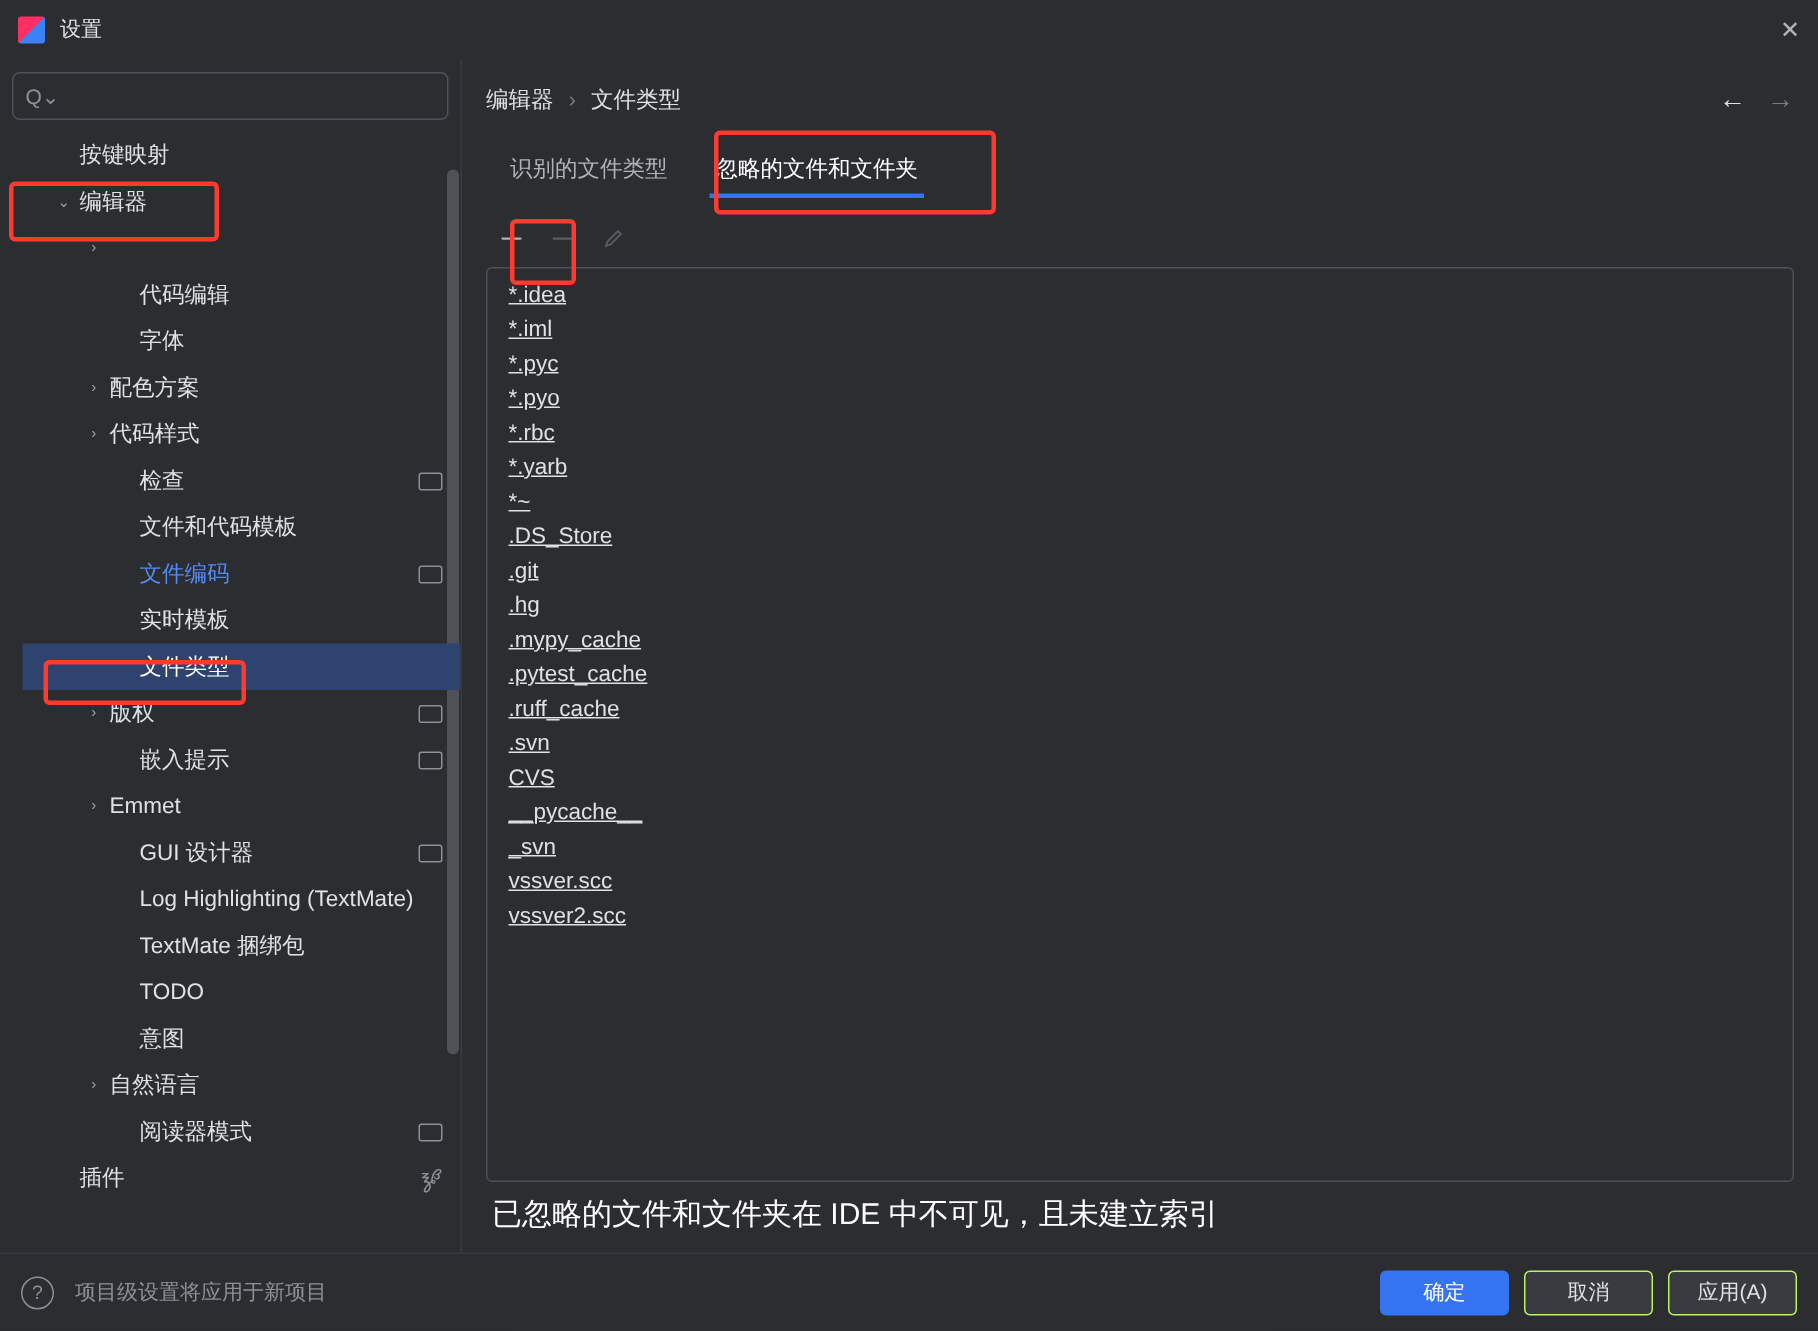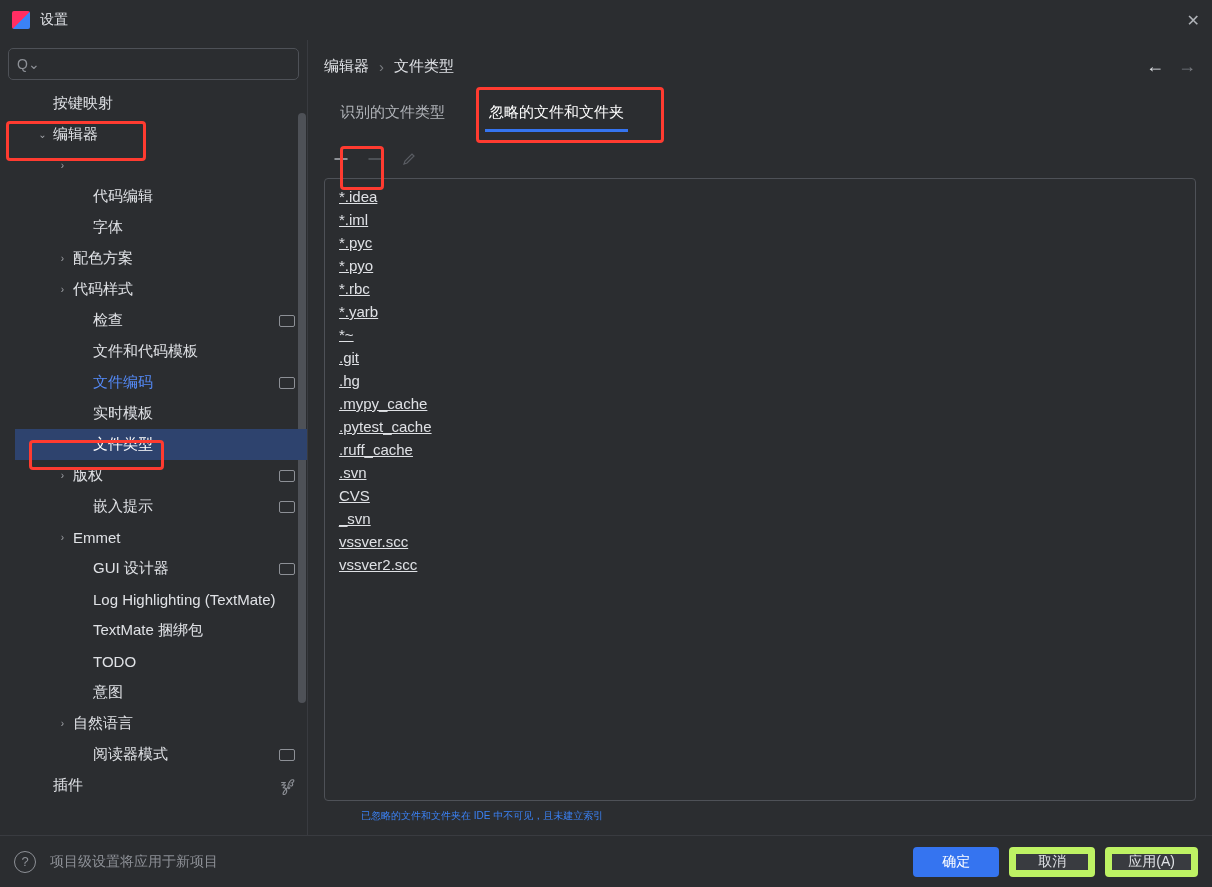--- a/index.html
+++ b/index.html
@@ -95,21 +95,21 @@
   padding: 16px 16px 0 16px;
 }
 .breadcrumb {
   display: flex; align-items: center; justify-content: space-between; margin-bottom: 18px;
 }
 .crumbs { display: flex; align-items: center; gap: 10px; font-size: 15px; }
 .crumb-sep { color: #7a7d82; }
 .nav-arrows { display: flex; gap: 14px; font-size: 18px; color: #7a7d82; }
 .nav-arrows .active { color: #dfe1e5; }
 .tabs {
-  display: flex; gap: 12px; margin-bottom: 8px; font-family: Liberation Serif, serif;
+  display: flex; gap: 0; margin-bottom: 8px; font-family: Liberation Serif, serif;
 }
 .tab {
   padding: 8px 16px 10px 16px; font-size: 15px; color: #b0b3b8; cursor: pointer; position: relative;
 }
 .tab.active { color: #ffffff; }
 .tab.active::after {
   content: ""; position: absolute; left: 12px; right: 12px; bottom: 0; height: 3px; background: #3574f0;
 }
 .toolbar {
   display: flex; gap: 8px; padding: 6px 4px; align-items: center;
@@ -120,34 +120,34 @@
 }
 .tool-btn.disabled { color: #5a5d63; }
 .listbox {
   flex: 1; border: 1px solid #4e5157; border-radius: 4px; overflow: auto; background: #2b2d30;
   padding: 6px 0;
 }
 .list-item {
   padding: 3px 14px; font-size: 15px; cursor: default; text-decoration: underline;
 }
 .hint {
-  padding: 8px 4px 12px 4px; color: #3b82f6; font-size: 10px; margin-left: 33px;
+  padding: 8px 4px 12px 4px; color: #ffffff; font-size: 20px;
 }
 .footer {
   height: 52px; border-top: 1px solid #393b40; display: flex; align-items: center; justify-content: space-between; padding: 0 14px;
 }
 .footer-left { display: flex; align-items: center; gap: 14px; color: #8d9096; }
 .help-circle {
   width: 22px; height: 22px; border: 1.5px solid #8d9096; border-radius: 50%; display:flex; align-items:center; justify-content:center; font-size: 13px;
 }
 .footer-btns { display: flex; gap: 10px; }
 .btn {
   min-width: 86px; height: 30px; display: flex; align-items: center; justify-content:center;
   border-radius: 4px; padding: 0 16px; font-size: 14px; cursor: pointer;
-  background: #393b40; border: 7px solid #bef264; color: #dfe1e5;
+  background: #393b40; border: 1px solid #bef264; color: #dfe1e5;
 }
 .btn.primary { background: #3574f0; border-color: #3574f0; color: #fff; }
 .hl-red {
   border: 3px solid #ff3b30; border-radius: 4px; position: absolute; pointer-events: none; z-index: 5;
 }
 </style>
 </head>
 <body>
 
 <div class="titlebar">
@@ -306,27 +306,29 @@
     </div>
 
     <div class="listbox" id="listbox">
         <div class="list-item">*.idea</div>
         <div class="list-item">*.iml</div>
         <div class="list-item">*.pyc</div>
         <div class="list-item">*.pyo</div>
         <div class="list-item">*.rbc</div>
         <div class="list-item">*.yarb</div>
         <div class="list-item">*~</div>
+        <div class="list-item">.DS_Store</div>
         <div class="list-item">.git</div>
         <div class="list-item">.hg</div>
         <div class="list-item">.mypy_cache</div>
         <div class="list-item">.pytest_cache</div>
         <div class="list-item">.ruff_cache</div>
         <div class="list-item">.svn</div>
         <div class="list-item">CVS</div>
+        <div class="list-item">__pycache__</div>
         <div class="list-item">_svn</div>
         <div class="list-item">vssver.scc</div>
         <div class="list-item">vssver2.scc</div>
       </div>
 
     <div class="hint">已忽略的文件和文件夹在 IDE 中不可见，且未建立索引</div>
   </div>
 </div>
 
 <div class="footer">

